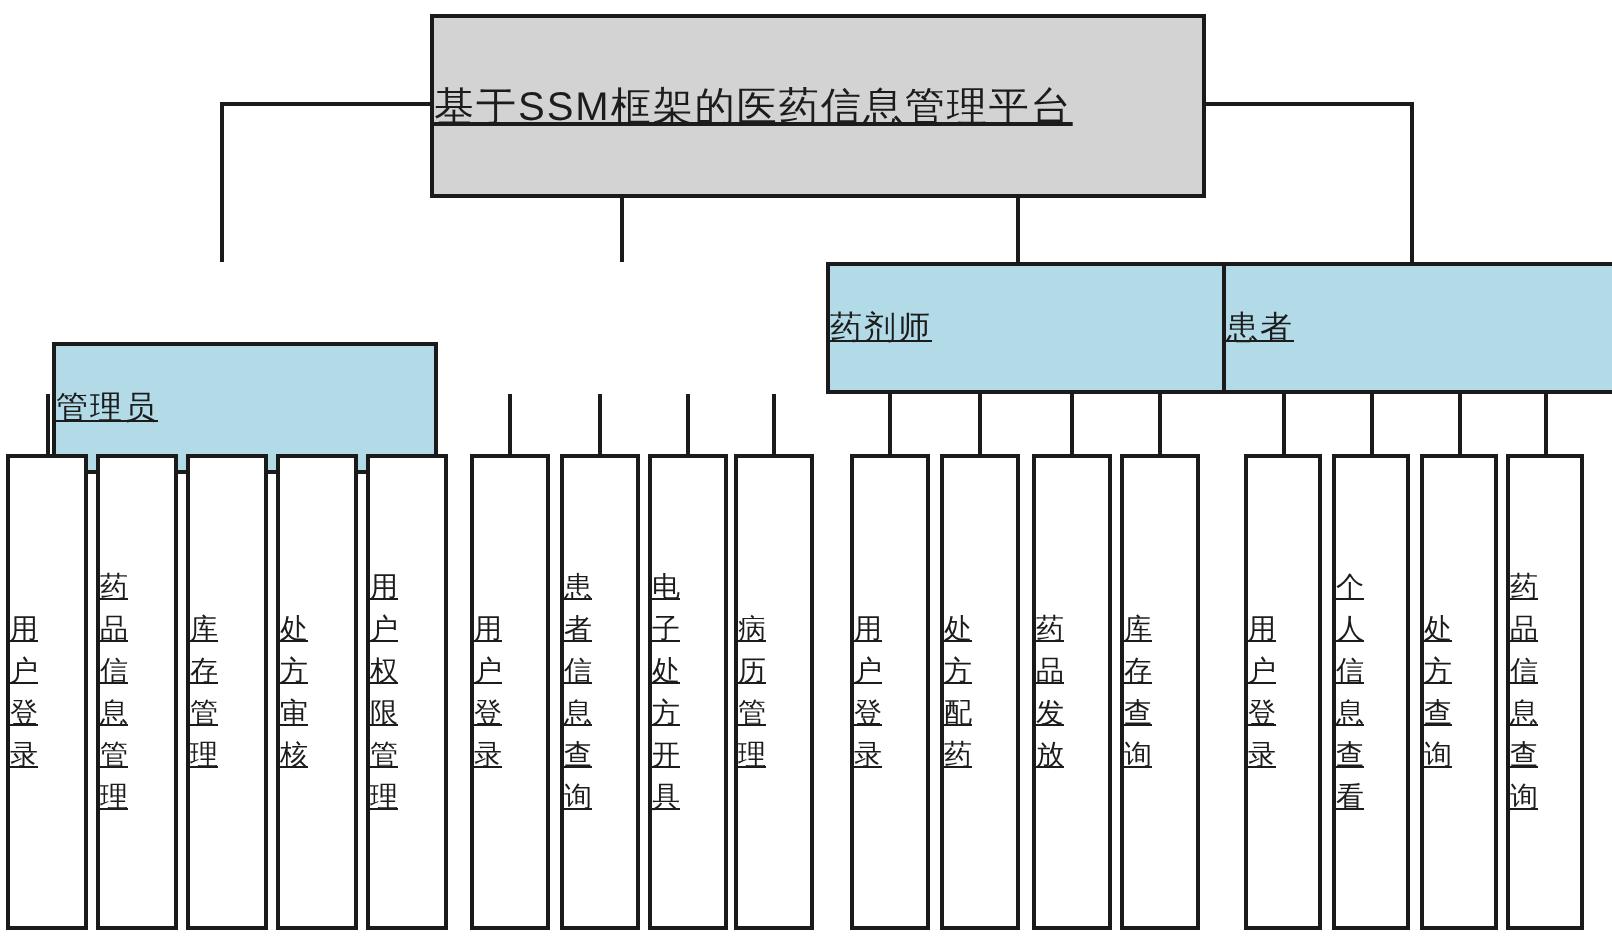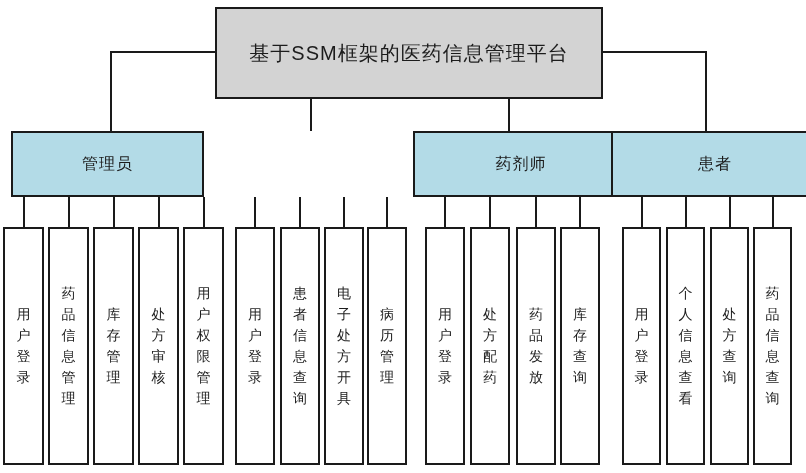--- a/index.html
+++ b/index.html
@@ -17,23 +17,24 @@
     width: 806px;
     height: 473px;
     background: var(--bg);
     overflow: hidden;
   }
   .box {
     position: absolute;
     border: 2px solid var(--border);
     display: flex;
     align-items: center;
-    justify-content: center;
+    justify-content: flex-start;
     text-align: center;
     color: #1c1c1c;
+    text-decoration: underline;
   }
   .root-box {
     left: 215px; top: 7px; width: 388px; height: 92px;
     background: var(--root-fill);
     font-size: 20px;
     letter-spacing: 1px;
   }
   .group-box {
     top: 131px; height: 66px;
     background: var(--group-fill);
@@ -84,21 +85,21 @@
 
   <div class="vline" style="left:641px; top:197px; height:30px;"></div>
   <div class="vline" style="left:685px; top:197px; height:30px;"></div>
   <div class="vline" style="left:729px; top:197px; height:30px;"></div>
   <div class="vline" style="left:772px; top:197px; height:30px;"></div>
 
   <div class="box root-box">
     <span>基于SSM框架的医药信息管理平台</span>
   </div>
 
-  <div class="box group-box" style="left:11px; width:193px;">
+  <div class="box group-box" style="left:26px; width:193px;margin-top:40px;">
     <span>管理员</span>
   </div>
   <div class="box group-box" style="left:413px; width:216px;">
     <span>药剂师</span>
   </div>
   <div class="box group-box" style="left:611px; width:208px;">
     <span>患者</span>
   </div>
 
   <div class="box leaf-box" style="left:3px;   width:41px;">

